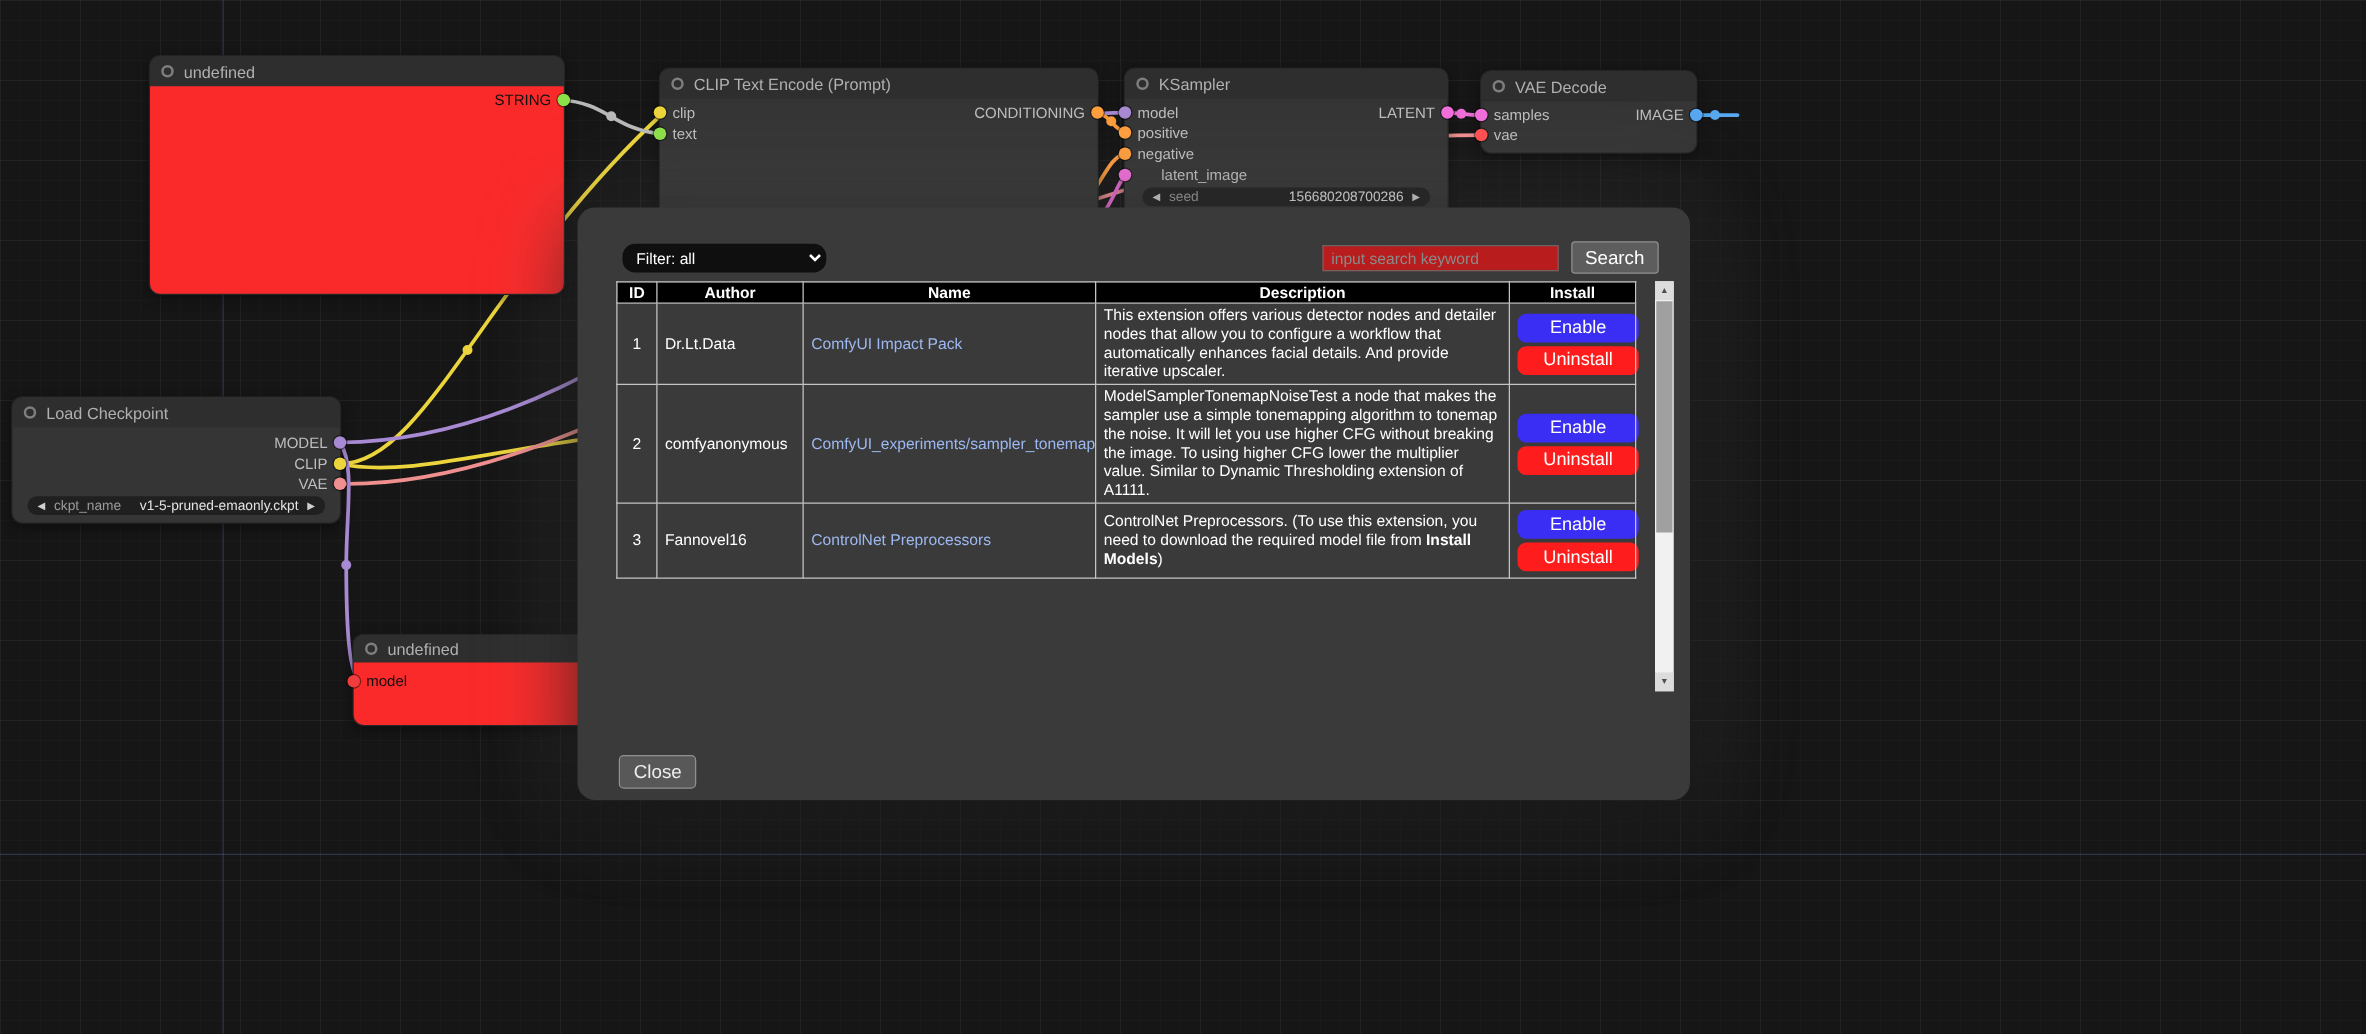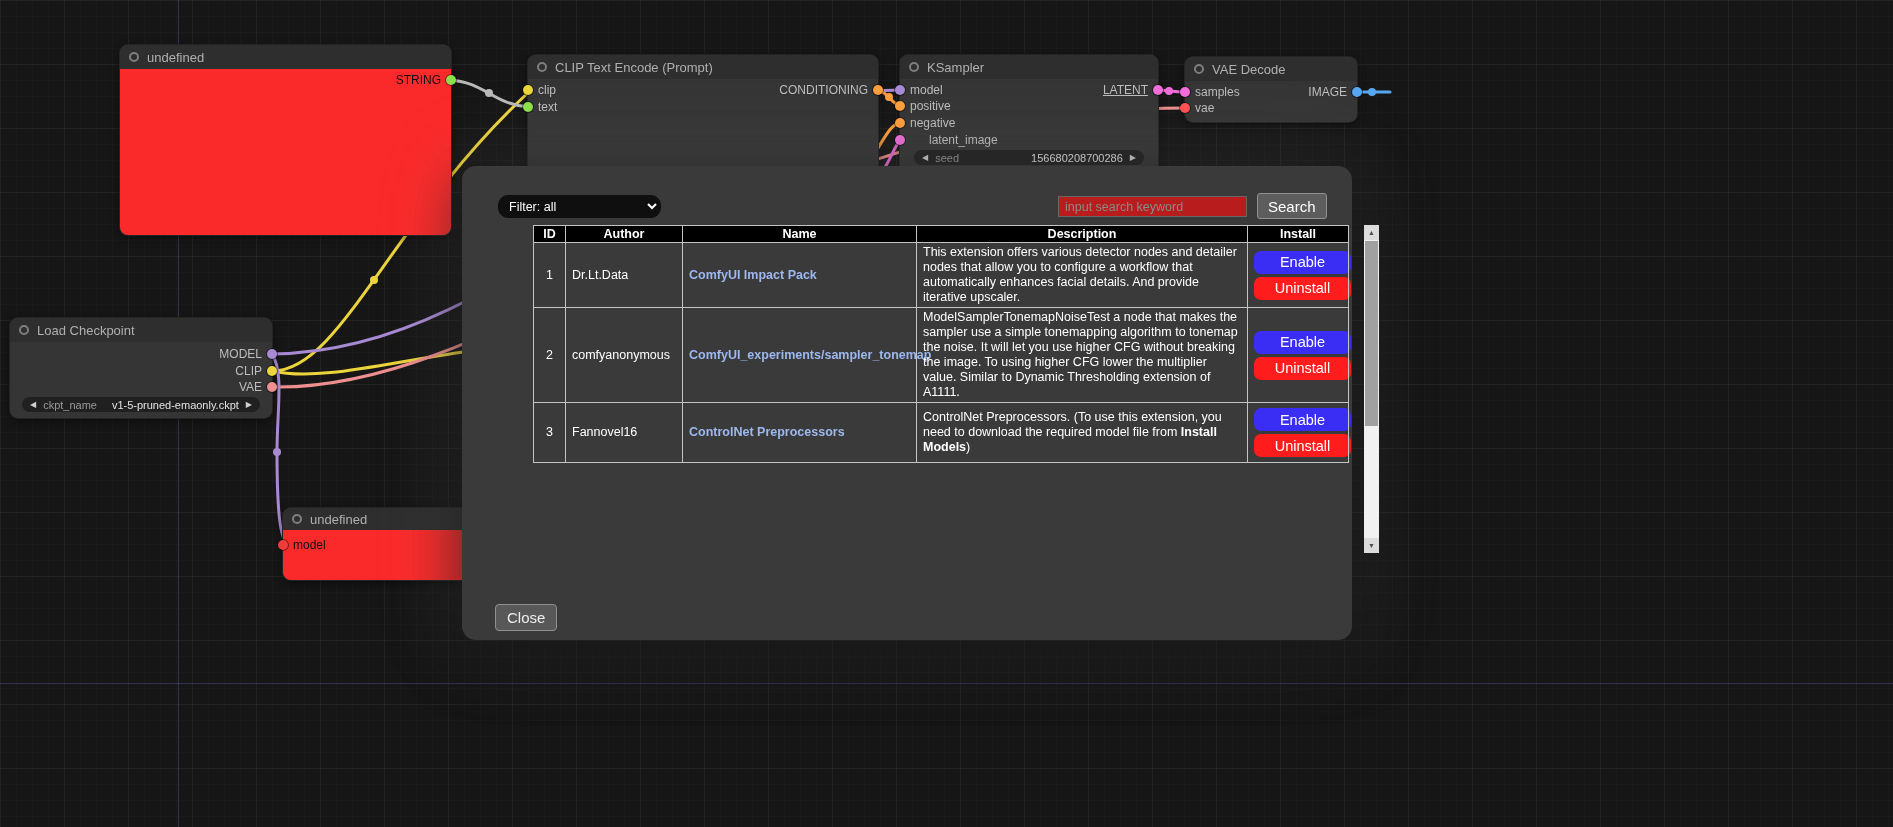--- a/index.html
+++ b/index.html
@@ -86,30 +86,30 @@
     position:absolute; left:596px; top:30px; width:189px; height:21px;
     background:#b91c1c; border:1px solid #666; color:#ddd;
     font-size:12.5px; font-family:inherit; padding:0 6px;
   }
   .search-input::placeholder { color:#8a8a8a; }
   .search-btn {
     position:absolute; left:795px; top:27px; height:26px; padding:0 10px;
     background:#5d5d5d; border:1px solid #909090; border-radius:3px;
     color:#fff; font-size:15px; font-family:inherit; cursor:pointer;
   }
-  .table-wrap { position:absolute; left:31px; top:59px; width:846px; height:328px;margin-left:40px; }
+  .table-wrap { position:absolute; left:31px; top:59px; width:846px; height:328px; }
   table.ext {
     border-collapse:collapse; table-layout:fixed; width:815px;
     font-size:12.5px; color:#fff;
   }
   table.ext th, table.ext td { border:1px solid #c4c4c4; }
   table.ext th { background:#000; font-weight:bold; height:17px; padding:0 4px; text-align:center; }
   table.ext td { padding:2px 6px; vertical-align:middle; line-height:15px; }
   td.c-id { text-align:center; }
-  td.c-name a { color: var(--link-color,#9db8f0); font-weight:bold; text-decoration:none;text-align:center; }
+  td.c-name a { color: var(--link-color,#9db8f0); font-weight:normal; text-decoration:none;text-align:center; }
   td.c-install { text-align:center; padding:3px 2px; }
   .btn-enable, .btn-uninstall {
     display:block; width:97px; height:23px; margin:3px auto;
     border:none; border-radius:7px; color:#fff; font-size:14.5px;
     font-family:inherit; cursor:pointer;
   }
   .btn-enable    { background: var(--accent-enable,#3a2ef5); }
   .btn-uninstall { background: var(--accent-uninstall,#ff1c1c); }
 
   .sbar { position:absolute; right:0; top:0; width:15px; height:328px; background:#f1f1f1; }
@@ -197,21 +197,21 @@
       <span>positive</span>
     </div>
     <div class="slot-row in" style="top:61px;">
       <span class="pin p-cond"></span>
       <span>negative</span>
     </div>
     <div class="slot-row in" style="top:78px;gap:24px;">
       <span class="pin p-latent"></span>
       <span>latent_image</span>
     </div>
-    <div class="slot-row out" style="top:28px;text-decoration:underline;">
+    <div class="slot-row out" style="top:28px;">
       <span class="pin p-latent"></span>
       <span>LATENT</span>
     </div>
     <div class="widget" style="left:14px; right:14px; top:95px;">
       <span class="warrow">◀</span>
       <span>seed</span>
       <span class="spacer"></span>
       <span class="wval">156680208700286</span>
       <span class="warrow">▶</span>
     </div>

